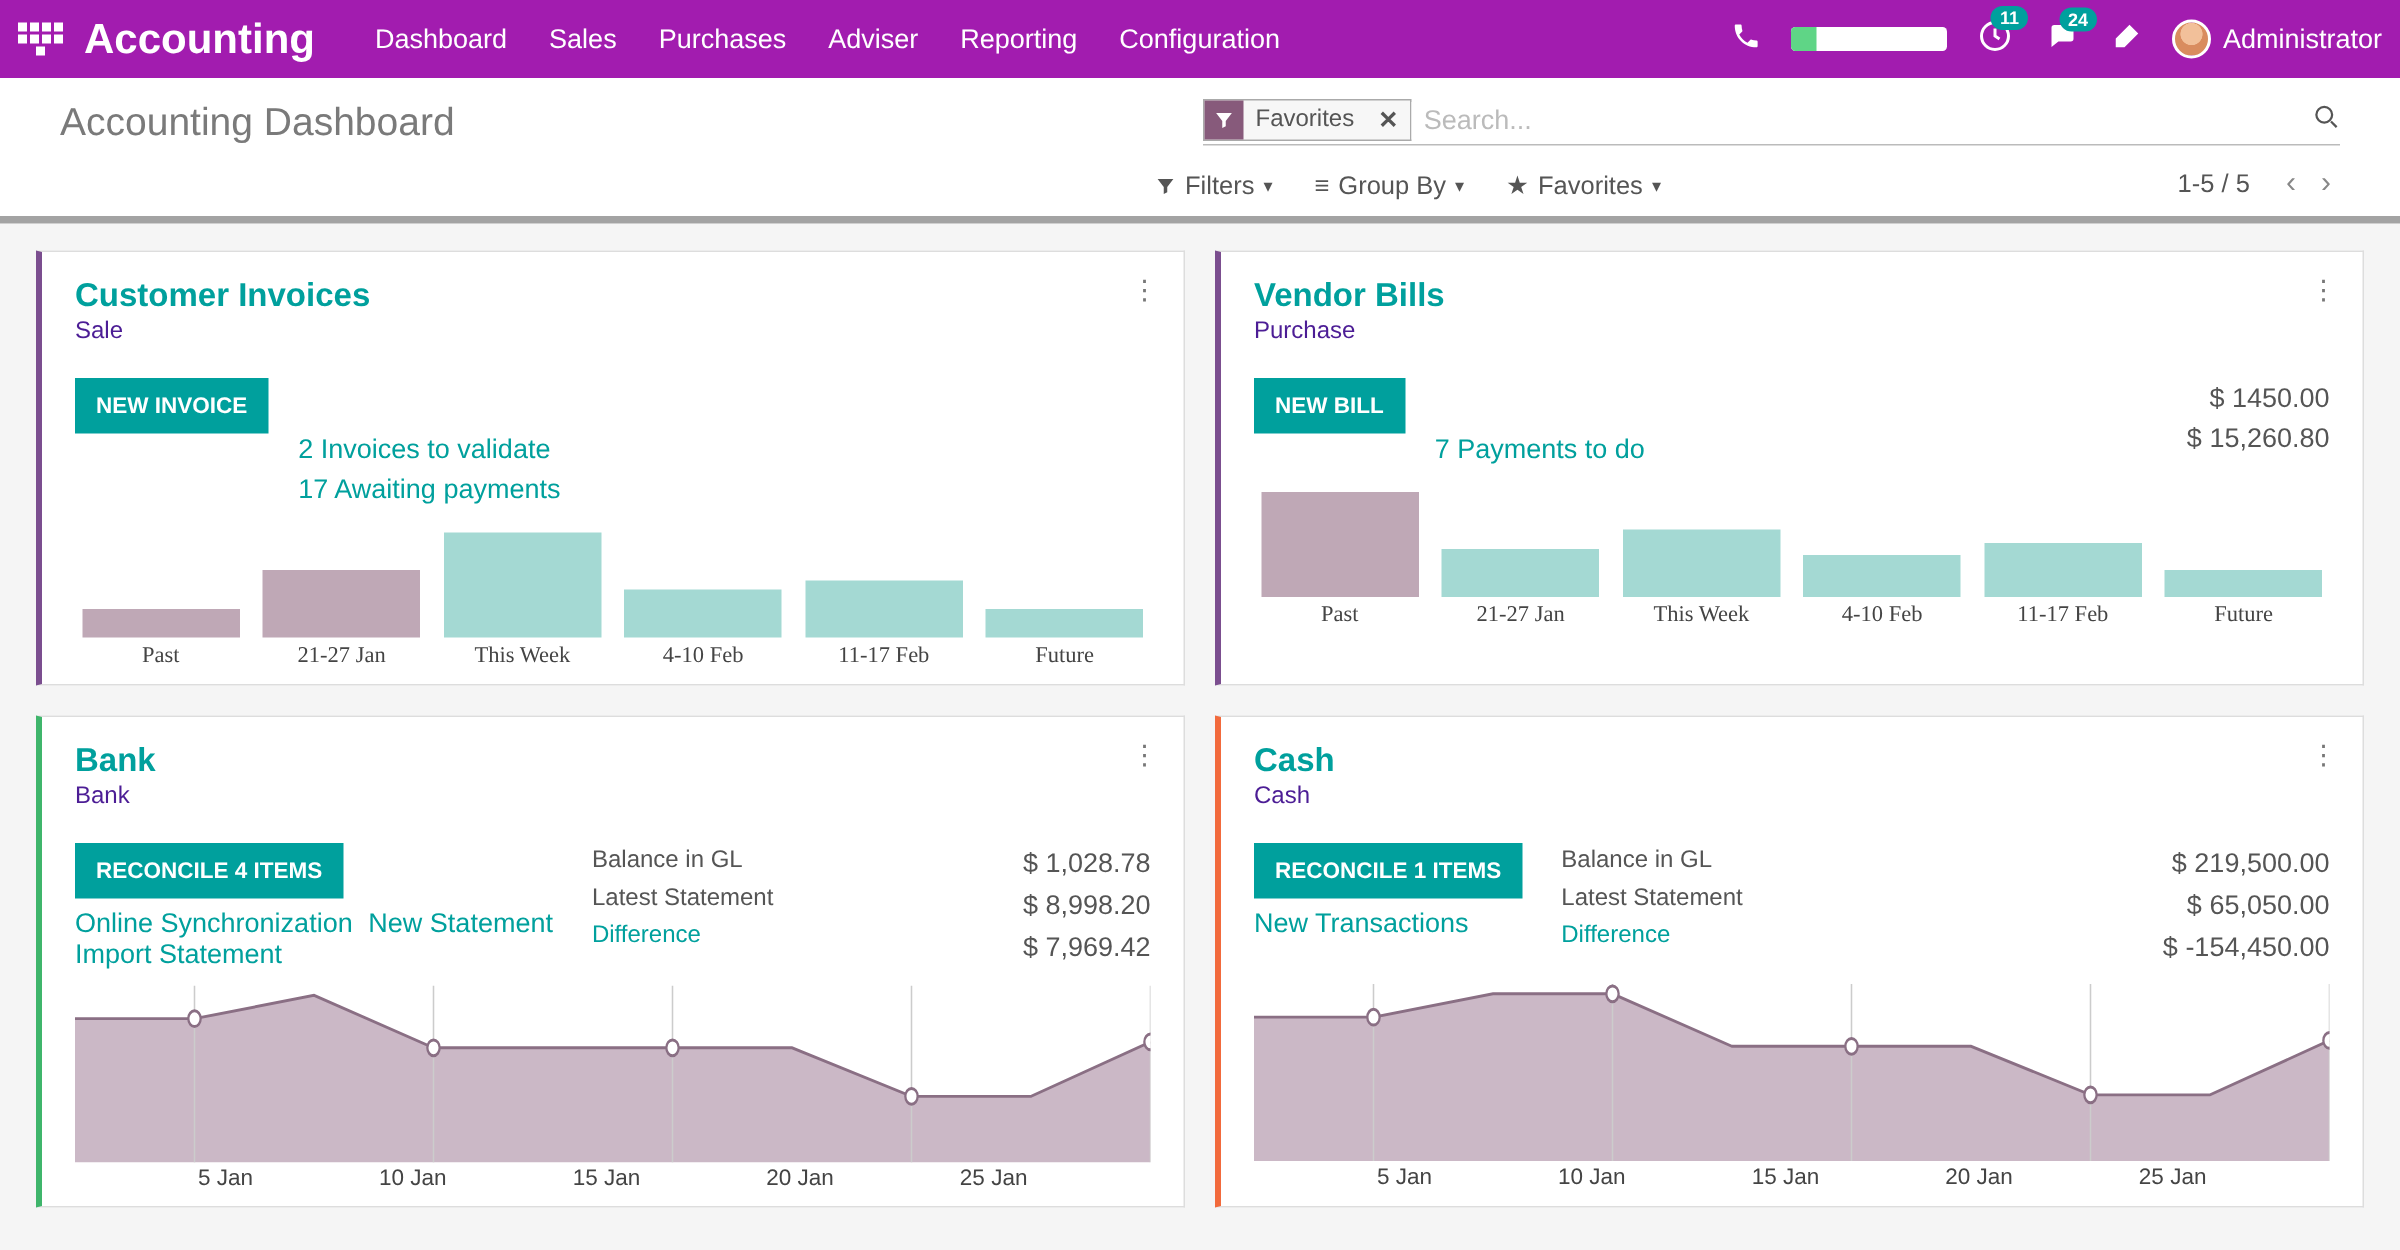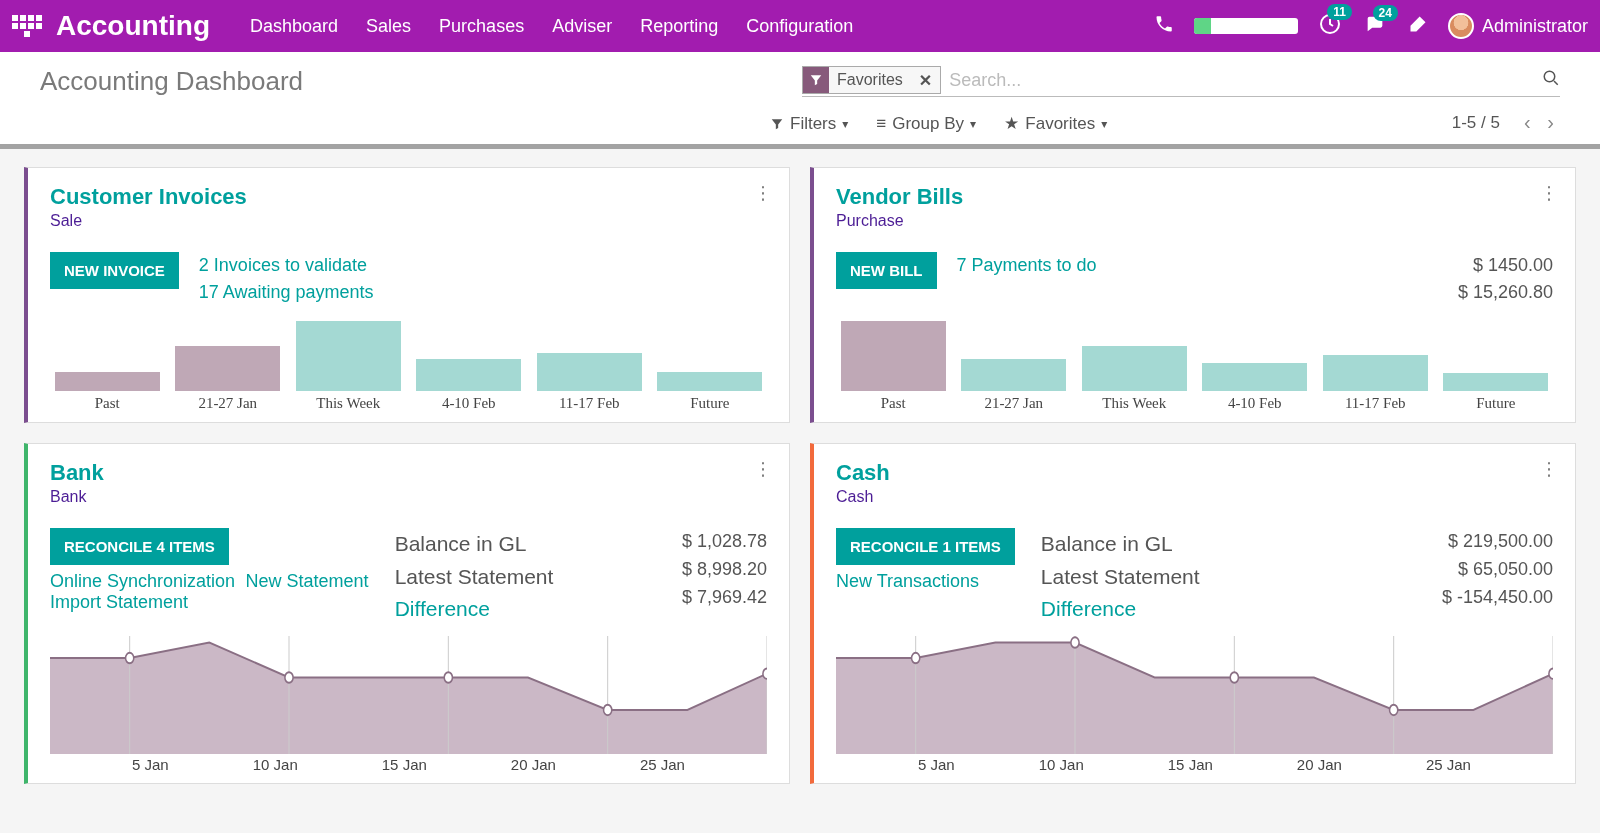--- a/index.html
+++ b/index.html
@@ -46,28 +46,28 @@
 .card { background: #fff; border: 1px solid #ddd; position: relative; border-left-width: 4px; padding: 16px 22px 10px; }
 .card.purple { border-left-color: #7b4e8f; }
 .card.green  { border-left-color: #3fb56b; }
 .card.orange { border-left-color: #f26a3c; }
 .card-title { color: #00a09d; font-size: 22px; font-weight: 600; }
 .card-sub   { color: #4c1d95; font-size: 16px; margin-top: 2px; }
 .card-menu  { position: absolute; top: 14px; right: 16px; cursor: pointer; color: #777; font-size: 18px; letter-spacing: 1px; }
 
 .card-body { display: flex; align-items: flex-start; margin-top: 22px; gap: 20px; }
 .btn-primary { background: #00a09d; color: #fff; border: none; padding: 10px 14px; font-size: 15px; font-weight: 700; cursor: pointer; white-space: nowrap; }
-.link-col { flex: 1; }
+.link-col { flex: 1; margin-top: 34px; }
 .link-col div, .link-col a { color: #00a09d; font-size: 18px; text-decoration: none; display: block; cursor: pointer; line-height: 1.5; }
 .amount-col { text-align: right; }
 .amount-col div { color: #555; font-size: 18px; line-height: 1.5; white-space: nowrap; }
 
 .stat-body { display: flex; flex-direction: column; margin-top: 22px; }
 .stat-row-top { display: flex; align-items: flex-start; gap: 26px; }
-.stat-labels { color: #555; font-size: 21px; line-height: 1.55; }
+.stat-labels { color: #555; font-size: 16px; line-height: 1.55; }
 .stat-labels .diff { color: #00a09d; cursor: pointer; }
 .stat-values { margin-left: auto; text-align: right; color: #555; font-size: 18px; line-height: 1.55; }
 .extra-links { margin-top: 6px; }
 .extra-links a { color: #00a09d; font-size: 18px; text-decoration: none; cursor: pointer; display: inline; }
 
 
 .barchart { display: flex; align-items: flex-end; height: 92px; margin-top: 14px; gap: 6px; }
 .barcell { flex: 1; display: flex; flex-direction: column; align-items: center; }
 .bar { width: 92%; }
 .bar.past { background: #bfa8b6; }

